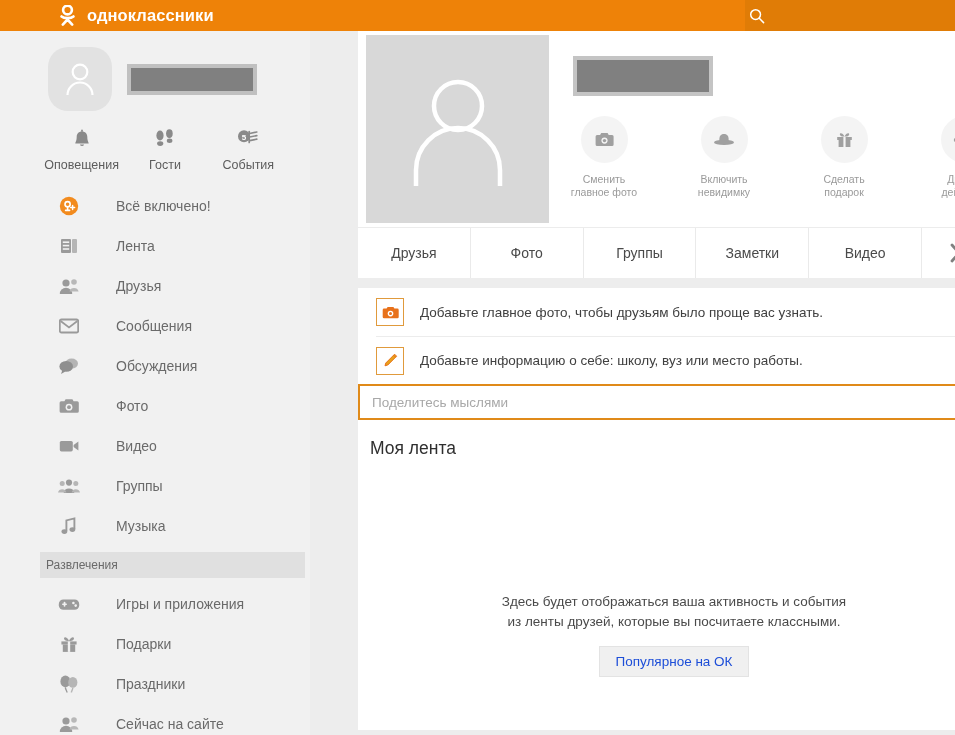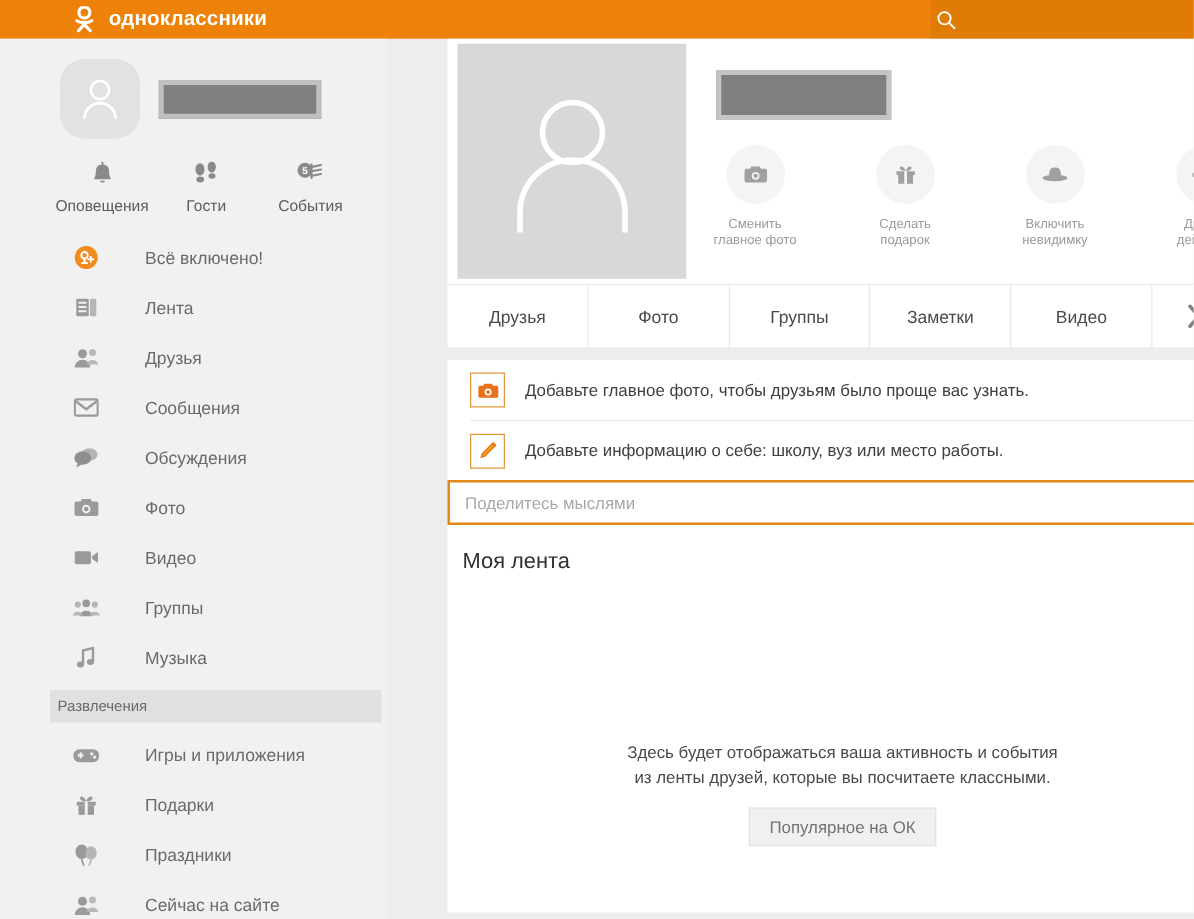--- a/index.html
+++ b/index.html
@@ -172,21 +172,21 @@
   .empty-wrap {
     position: absolute; top: 172px; left: 0; width: 632px;
     display: flex; flex-direction: column; align-items: center;
   }
   .empty-text {
     font-size: 13.5px; color: #4a4a4a; text-align: center;
     line-height: 20px; width: 360px;
   }
   .popular-btn {
     margin-top: 14px; background: #f0f0f0; border: 1px solid #e3e3e3;
-    padding: 7px 16px; font-size: 13.5px; color: #737373;
+    padding: 7px 16px; font-size: 13.5px; color: #1d4ed8;
     cursor: pointer; font-family: "Liberation Sans", sans-serif;
   }
 </style>
 </head>
 <body>
 
 <div class="page">
 
   <div class="header">
     <div class="logo-wrap">
@@ -428,20 +428,33 @@
           <span class="action-circle">
             <svg width="19" height="15" viewBox="0 0 19 15">
               <path d="M6.2 1.1 h6.4 l1.1 1.9 h3.4 a1.5 1.5 0 0 1 1.5 1.5 v7.9 a1.5 1.5 0 0 1 -1.5 1.5 h-15 a1.5 1.5 0 0 1 -1.5 -1.5 v-7.9 a1.5 1.5 0 0 1 1.5 -1.5 h3z" fill="#a0a0a0"></path>
               <circle cx="9.5" cy="8.6" r="3.1" fill="#f4f4f4"></circle>
               <circle cx="9.5" cy="8.6" r="1.7" fill="#a0a0a0"></circle>
             </svg>
           </span>
           <span class="action-label">
             <span>Сменить</span><br>
             <span>главное фото</span>
+          </span>
+        </div>
+
+        <div class="action">
+          <span class="action-circle">
+            <svg width="22" height="14" viewBox="0 0 22 14">
+              <path d="M6.4 8 C6 3 7.6 1 11 1 C14.4 1 16 3 15.6 8z" fill="#a0a0a0"></path>
+              <ellipse cx="11" cy="9.4" rx="10" ry="2.6" fill="#a0a0a0"></ellipse>
+            </svg>
+          </span>
+          <span class="action-label">
+            <span>Включить</span><br>
+            <span>невидимку</span>
           </span>
         </div>
 
         <div class="action">
           <span class="action-circle">
             <svg width="17" height="17" viewBox="0 0 17 17">
               <rect x="1.2" y="6" width="14.6" height="3" fill="#a0a0a0"></rect>
               <rect x="2.6" y="9" width="11.8" height="7" fill="#a0a0a0"></rect>
               <rect x="7.4" y="6" width="2.2" height="10" fill="#f4f4f4"></rect>
               <path d="M8.5 5.6 C7 1.3 2.9 1.3 4 4 C4.8 5.6 7 5.6 8.5 5.6z" fill="#a0a0a0"></path>
@@ -449,33 +462,20 @@
             </svg>
           </span>
           <span class="action-label">
             <span>Сделать</span><br>
             <span>подарок</span>
           </span>
         </div>
 
         <div class="action">
           <span class="action-circle">
-            <svg width="22" height="14" viewBox="0 0 22 14">
-              <path d="M6.4 8 C6 3 7.6 1 11 1 C14.4 1 16 3 15.6 8z" fill="#a0a0a0"></path>
-              <ellipse cx="11" cy="9.4" rx="10" ry="2.6" fill="#a0a0a0"></ellipse>
-            </svg>
-          </span>
-          <span class="action-label">
-            <span>Включить</span><br>
-            <span>невидимку</span>
-          </span>
-        </div>
-
-        <div class="action">
-          <span class="action-circle">
             <svg width="22" height="6" viewBox="0 0 22 6">
               <circle cx="3" cy="3" r="2.2" fill="#a0a0a0"></circle>
               <circle cx="11" cy="3" r="2.2" fill="#a0a0a0"></circle>
               <circle cx="19" cy="3" r="2.2" fill="#a0a0a0"></circle>
             </svg>
           </span>
           <span class="action-label">
             <span>Другие</span><br>
             <span>действия</span>
           </span>

